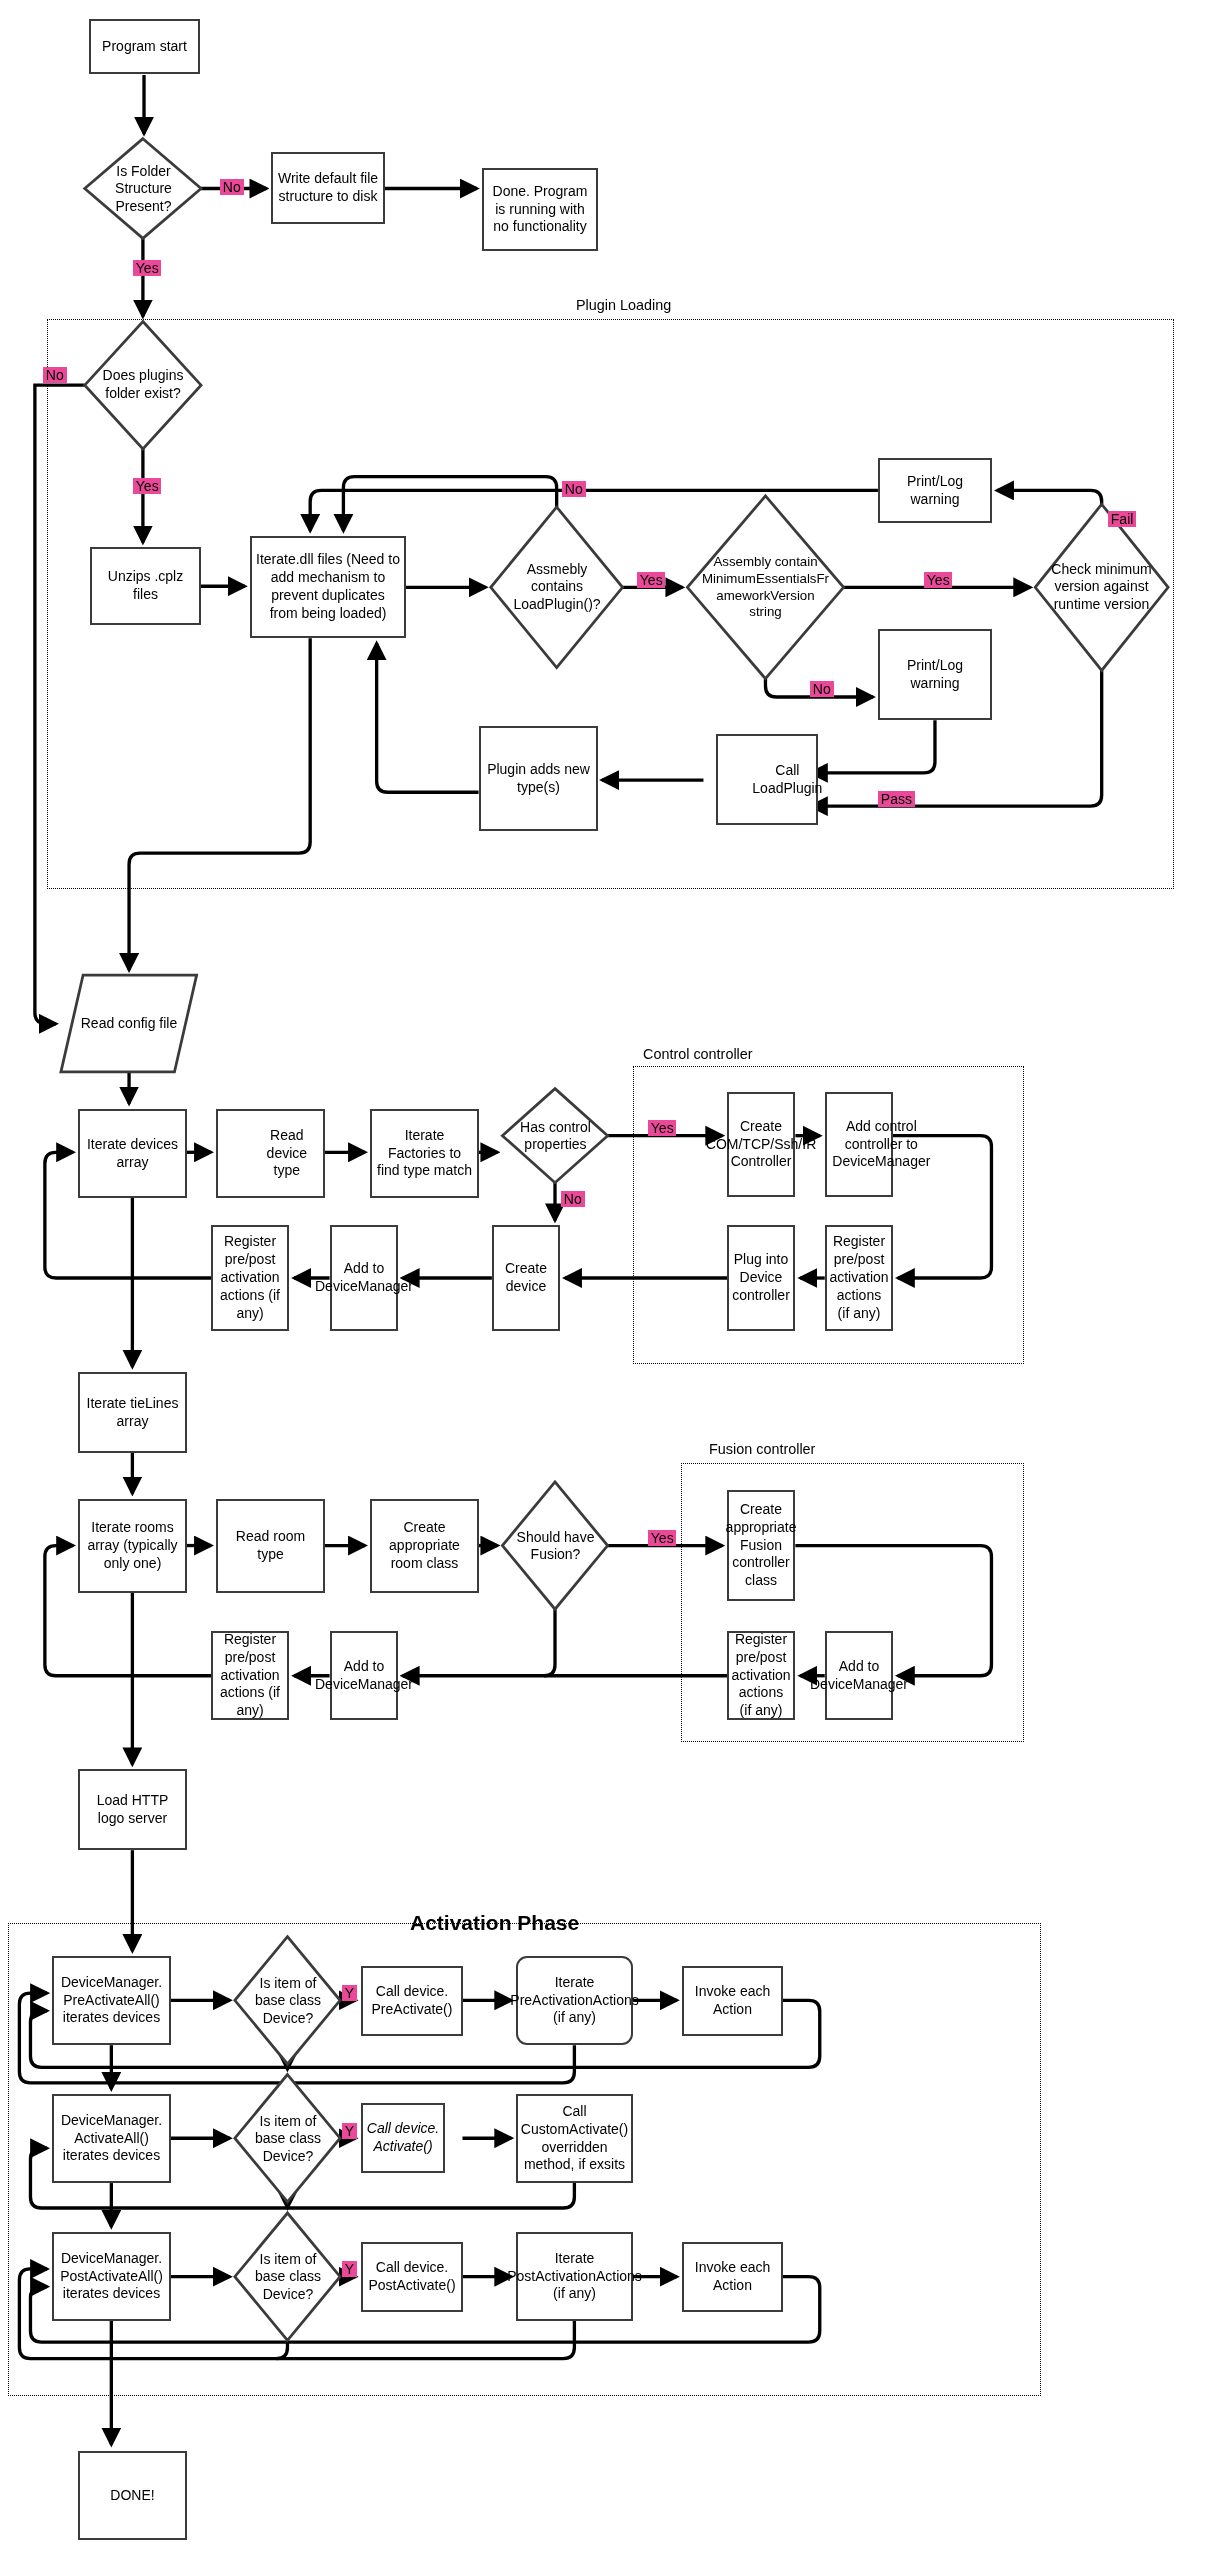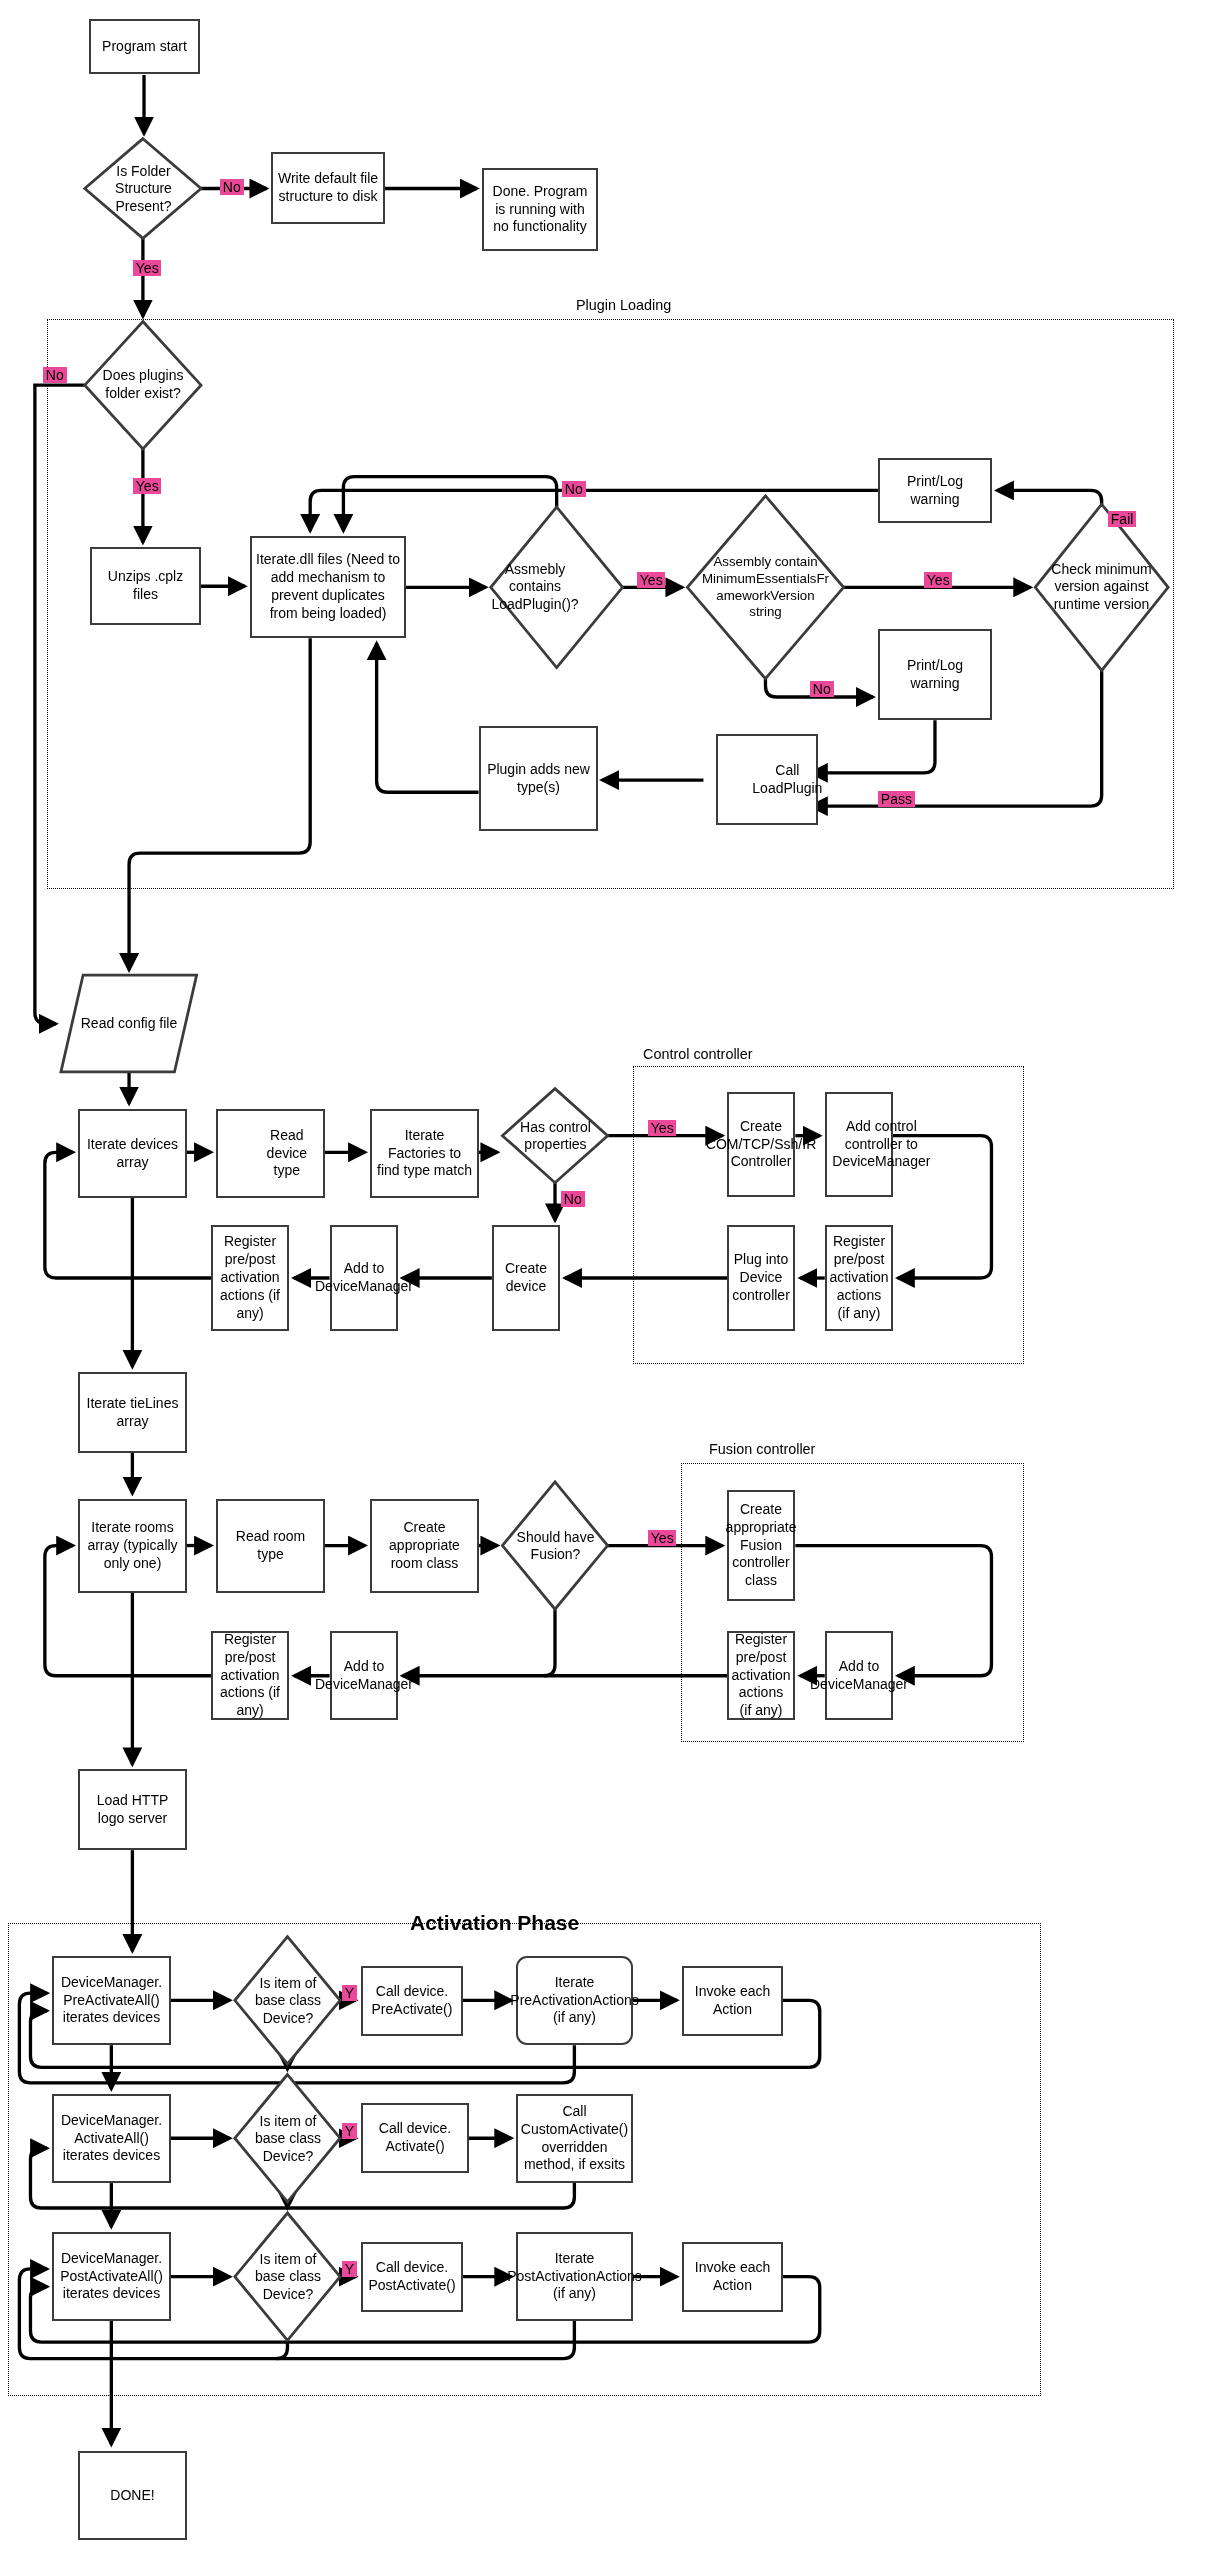--- a/index.html
+++ b/index.html
@@ -160,33 +160,33 @@
   <div class="node" style="left:211px;top:1631px;width:78px;height:89px;">Register pre/post activation actions (if any)</div>
 
   <div class="node" style="left:78px;top:1769px;width:109px;height:81px;">Load HTTP logo server</div>
 
   <div class="node" style="left:52px;top:1956px;width:119px;height:89px;">DeviceManager. PreActivateAll() iterates devices</div>
   <div class="node" style="left:361px;top:1966px;width:102px;height:70px;">Call device. PreActivate()</div>
   <div class="node" style="left:516px;top:1956px;width:117px;height:89px;border-radius:11px;">Iterate PreActivationActions (if any)</div>
   <div class="node" style="left:682px;top:1966px;width:101px;height:70px;">Invoke each Action</div>
 
   <div class="node" style="left:52px;top:2094px;width:119px;height:89px;">DeviceManager. ActivateAll() iterates devices</div>
-  <div class="node" style="left:361px;top:2103px;width:108px;height:70px;">Call device. Activate()</div>
+  <div class="node" style="left:361px;top:2103px;width:84px;height:70px;font-style:italic;">Call device. Activate()</div>
   <div class="node" style="left:516px;top:2094px;width:117px;height:89px;">Call CustomActivate() overridden method, if exsits</div>
 
   <div class="node" style="left:52px;top:2232px;width:119px;height:89px;">DeviceManager. PostActivateAll() iterates devices</div>
   <div class="node" style="left:361px;top:2242px;width:102px;height:70px;">Call device. PostActivate()</div>
   <div class="node" style="left:516px;top:2232px;width:117px;height:89px;">Iterate PostActivationActions (if any)</div>
   <div class="node" style="left:682px;top:2242px;width:101px;height:70px;">Invoke each Action</div>
 
   <div class="node" style="left:78px;top:2451px;width:109px;height:89px;">DONE!</div>
 
   <div class="txt" style="left:99px;top:150px;width:89px;height:78px;">Is Folder Structure Present?</div>
   <div class="txt" style="left:96px;top:343px;width:94px;height:83px;">Does plugins folder exist?</div>
-  <div class="txt" style="left:485px;top:540px;width:100px;height:94px;">Assmebly contains LoadPlugin()?</div>
+  <div class="txt" style="left:507px;top:540px;width:100px;height:94px;">Assmebly contains LoadPlugin()?</div>
   <div class="txt bw" style="left:699px;top:524px;width:133px;height:127px;">Assembly contain MinimumEssentialsFrameworkVersion string</div>
   <div class="txt" style="left:1046px;top:537px;width:111px;height:100px;">Check minimum version against runtime version</div>
   <div class="txt" style="left:511px;top:1100px;width:89px;height:72px;">Has control properties</div>
   <div class="txt" style="left:511px;top:1507px;width:89px;height:78px;">Should have Fusion?</div>
   <div class="txt" style="left:249px;top:1962px;width:78px;height:78px;">Is item of base class Device?</div>
   <div class="txt" style="left:249px;top:2100px;width:78px;height:78px;">Is item of base class Device?</div>
   <div class="txt" style="left:249px;top:2238px;width:78px;height:78px;">Is item of base class Device?</div>
   <div class="txt" style="left:72px;top:997px;width:114px;height:53px;text-align:center;">Read config file</div>
 
   <div class="elabel" style="left:220px;top:179px;">No</div>

